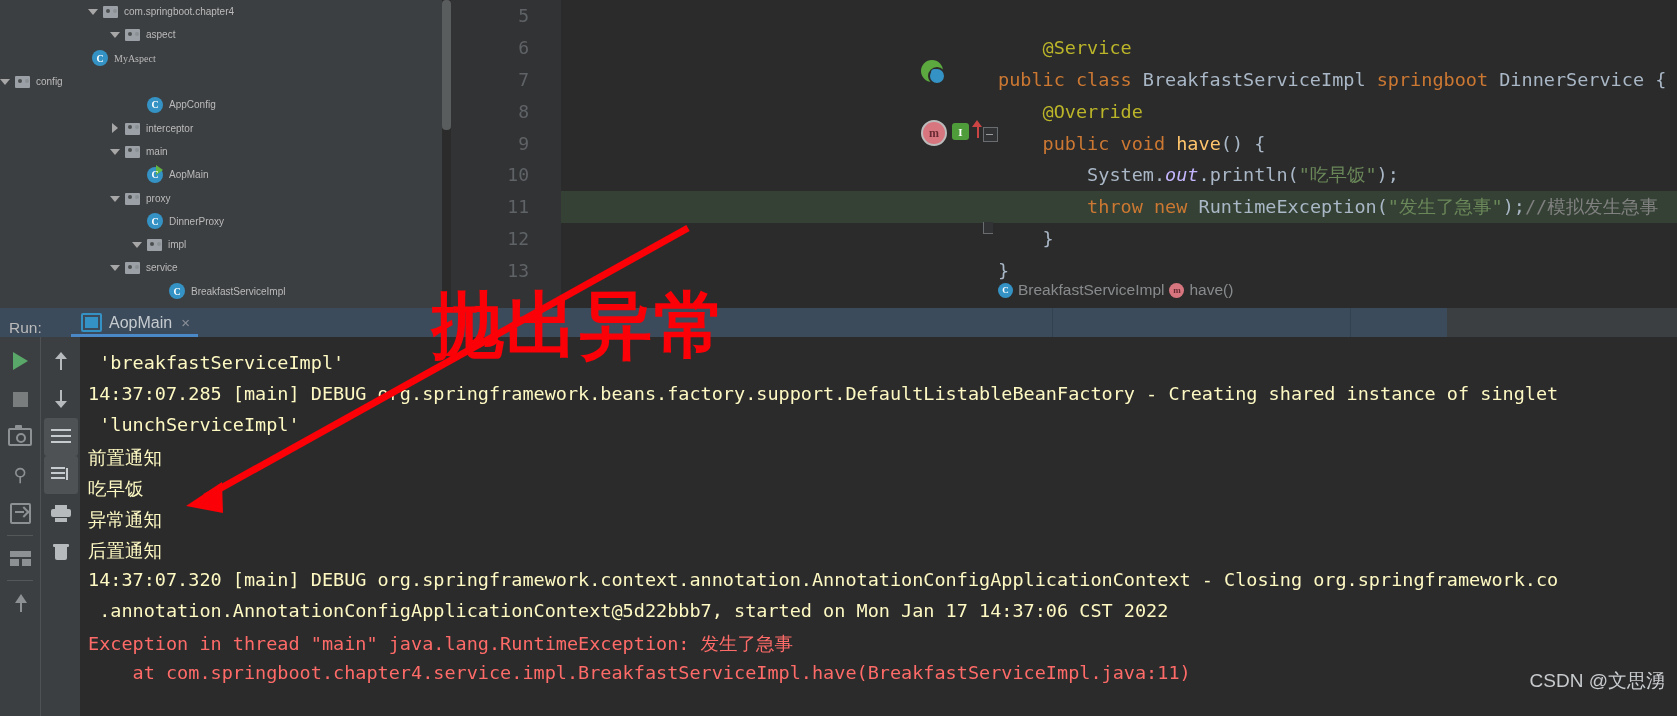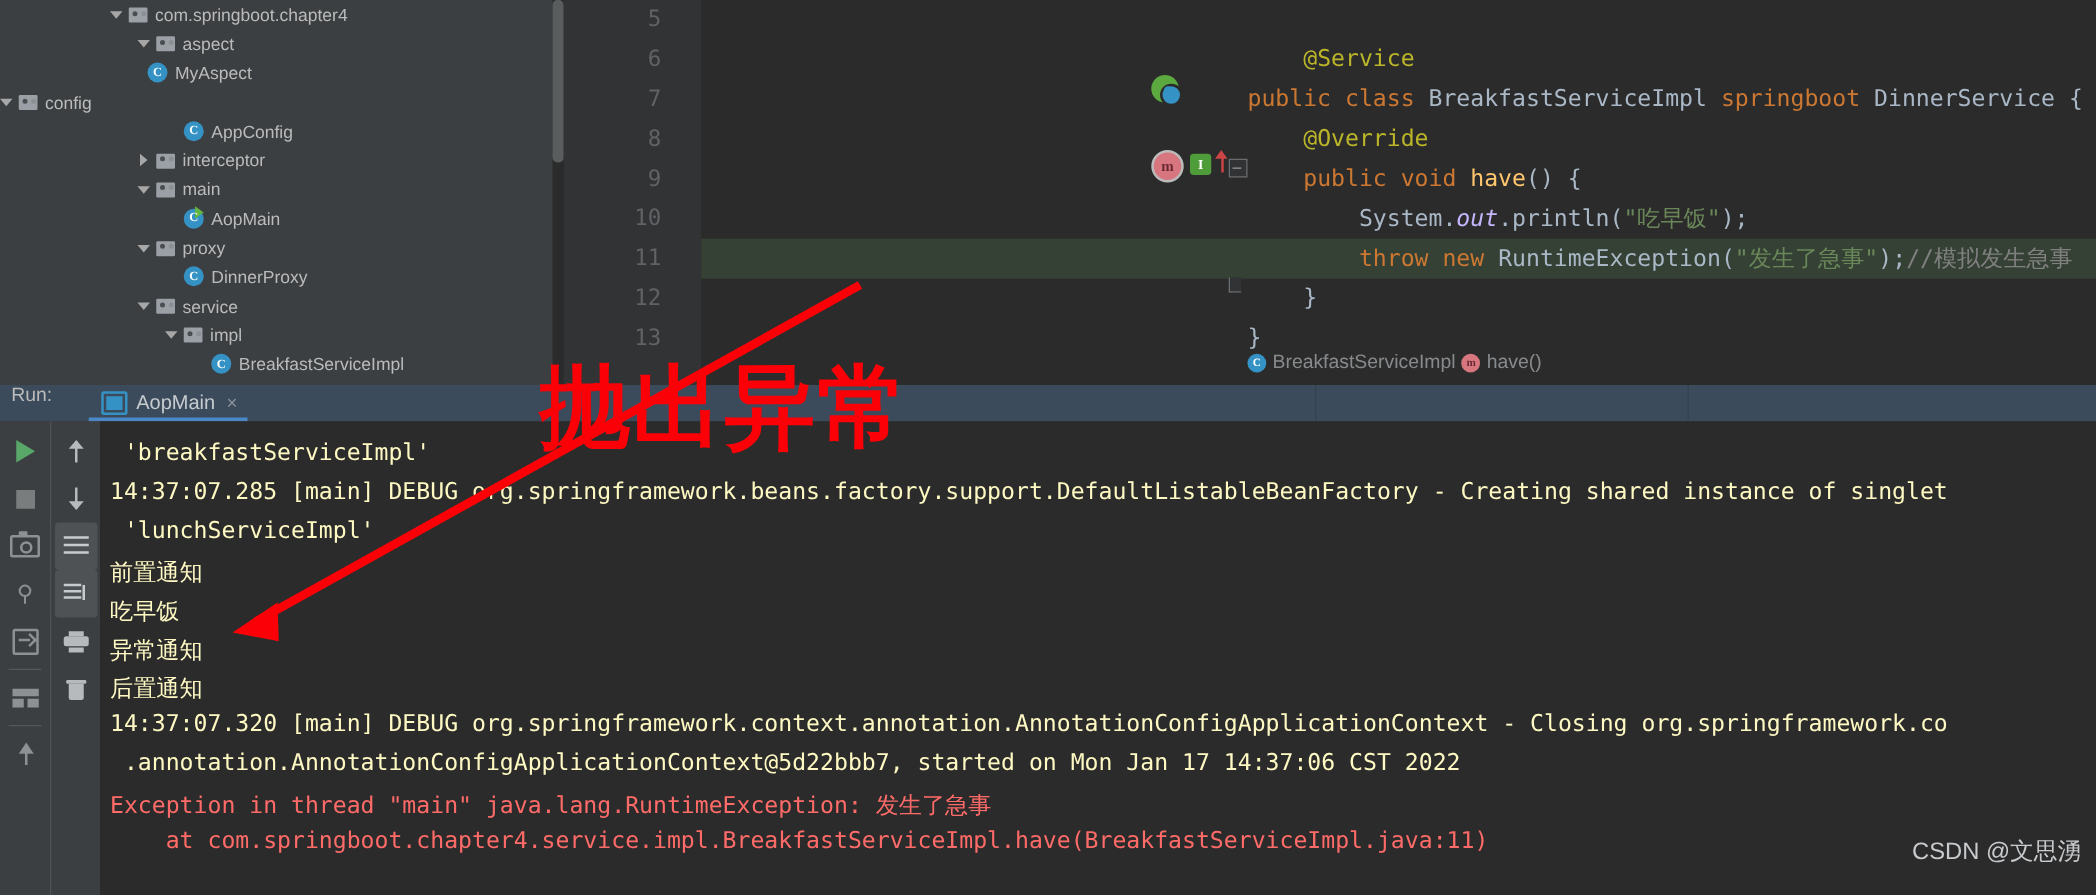--- a/index.html
+++ b/index.html
@@ -13,21 +13,21 @@
   
   .top{position:absolute;left:0;top:0;width:1677px;height:308px;}
 
   
   .tree{
     position:absolute;left:0;top:0;width:442px;height:308px;
     background:#3c3f41;overflow:hidden;
   }
   .tree-row{
     position:relative;height:23.3px;display:flex;align-items:center;
-    font-size:14px;color:#a9b7c6;white-space:nowrap;
+    font-size:10px;color:#a9b7c6;white-space:nowrap;
   }
   .tree-row .lbl{color:#bbbbbb;}
   .arrow{
     width:11px;height:11px;flex:0 0 11px;position:relative;margin-right:4px;
   }
   .arrow.down::before{
     content:"";position:absolute;left:0;top:3px;
     border-left:5.5px solid transparent;border-right:5.5px solid transparent;
     border-top:6px solid #a7a7a7;
   }
@@ -173,22 +173,22 @@
   }
   .bc-m::after{
     content:"m";position:absolute;inset:0;color:#6a2a33;font-size:9px;font-weight:bold;
     display:flex;align-items:center;justify-content:center;
     font-family:"Liberation Serif",serif;
   }
 
   
   .runpanel{position:absolute;left:0;top:308px;width:1677px;height:408px;}
   .run-header{
-    position:absolute;left:0;top:0;width:1677px;height:29px;background:#3c4b5b;
-    display:flex;align-items:flex-start;
+    position:absolute;left:0;top:0;width:1447px;height:29px;background:#3c4b5b;
+    display:flex;align-items:flex-end;
   }
   .run-label{
     margin-left:9px;font-size:15.5px;color:#bbbbbb;width:58px;
   }
   .run-tab{
     position:relative;height:29px;display:flex;align-items:center;
     padding:0 8px 0 10px;gap:7px;margin-left:4px;
   }
   .run-tab::after{
     content:"";position:absolute;left:0;bottom:0;width:100%;height:3px;
@@ -361,21 +361,21 @@
         <div class="tree-row" style="padding-left: 88px; top: 0px;">
           <span class="arrow down"></span>
           <span class="ic-folder"></span>
           <span class="lbl">com.springboot.chapter4</span>
         </div>
         <div class="tree-row" style="padding-left: 110px; top: 0px;">
           <span class="arrow down"></span>
           <span class="ic-folder"></span>
           <span class="lbl">aspect</span>
         </div>
-        <div class="tree-row" style="padding-left: 103px; top: 0px;">
+        <div class="tree-row" style="padding-left: 77px; top: 0px; font-family: Liberation Serif, serif;">
           <span class="arrow none"></span>
           <span class="ic-class"></span>
           <span class="lbl">MyAspect</span>
         </div>
         <div class="tree-row" style="top: 0px;">
           <span class="arrow down"></span>
           <span class="ic-folder"></span>
           <span class="lbl">config</span>
         </div>
         <div class="tree-row" style="padding-left: 132px; top: 0px;">
@@ -401,29 +401,29 @@
         <div class="tree-row" style="padding-left: 110px; top: 0px;">
           <span class="arrow down"></span>
           <span class="ic-folder"></span>
           <span class="lbl">proxy</span>
         </div>
         <div class="tree-row" style="padding-left: 132px; top: 0px;">
           <span class="arrow none"></span>
           <span class="ic-class"></span>
           <span class="lbl">DinnerProxy</span>
         </div>
+        <div class="tree-row" style="padding-left: 132px; top: 0px;">
+          <span class="arrow down"></span>
+          <span class="ic-folder"></span>
+          <span class="lbl">impl</span>
+        </div>
         <div class="tree-row" style="padding-left: 110px; top: 0px;">
           <span class="arrow down"></span>
           <span class="ic-folder"></span>
           <span class="lbl">service</span>
-        </div>
-        <div class="tree-row" style="padding-left: 132px; top: 0px;">
-          <span class="arrow down"></span>
-          <span class="ic-folder"></span>
-          <span class="lbl">impl</span>
         </div>
         <div class="tree-row" style="padding-left: 154px; top: 0px;">
           <span class="arrow none"></span>
           <span class="ic-class"></span>
           <span class="lbl">BreakfastServiceImpl</span>
         </div>
       </div>
 
     <div class="editor">
       <div class="gut-scroll"></div>

